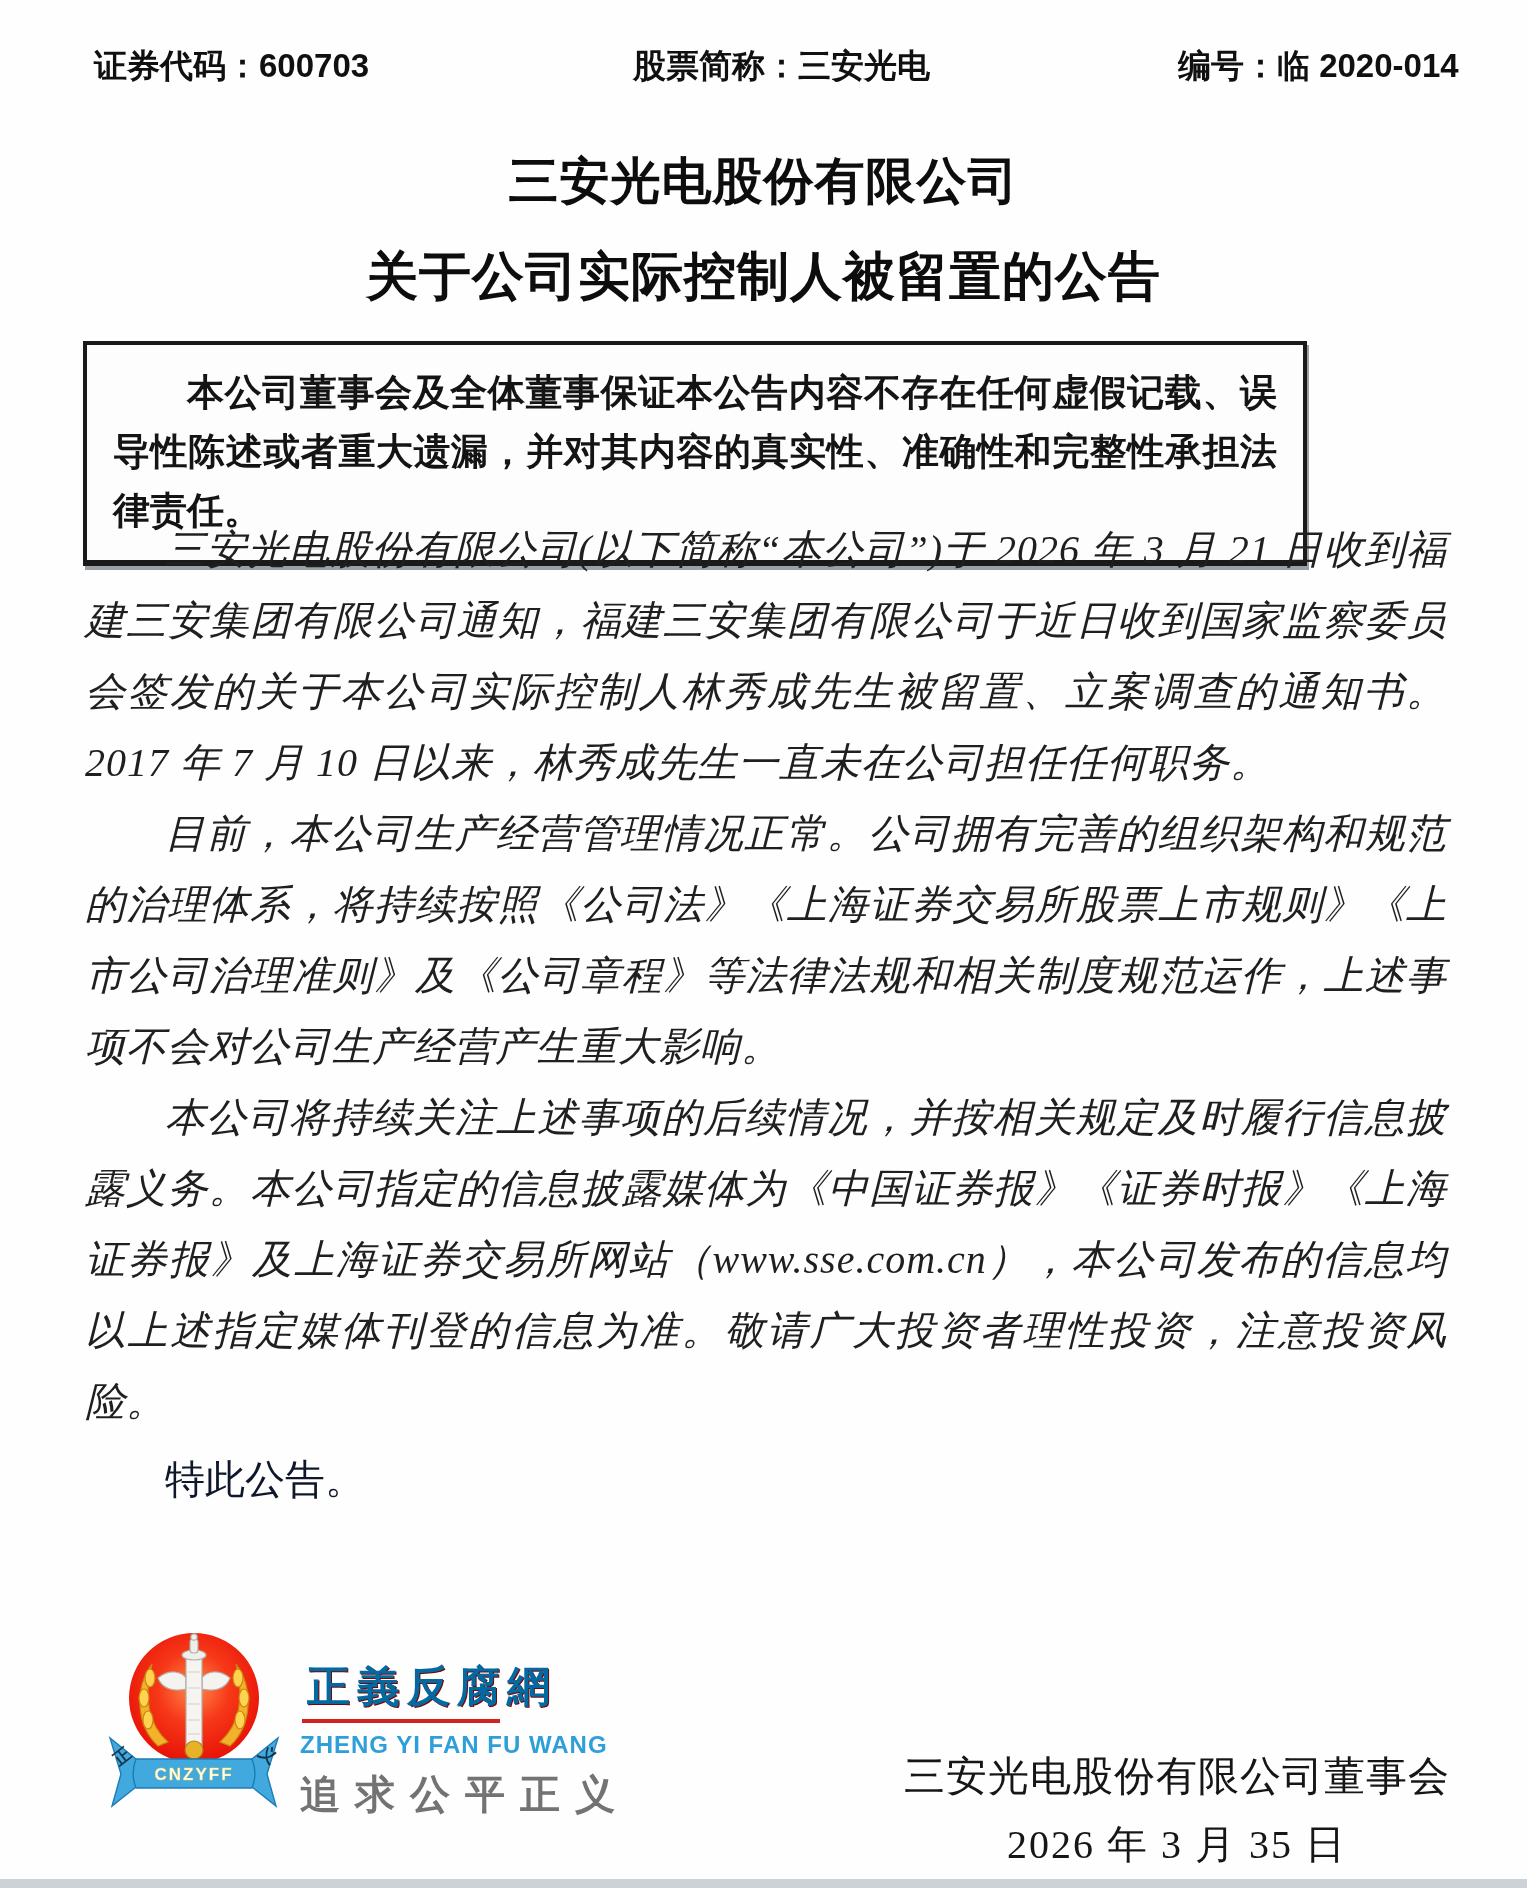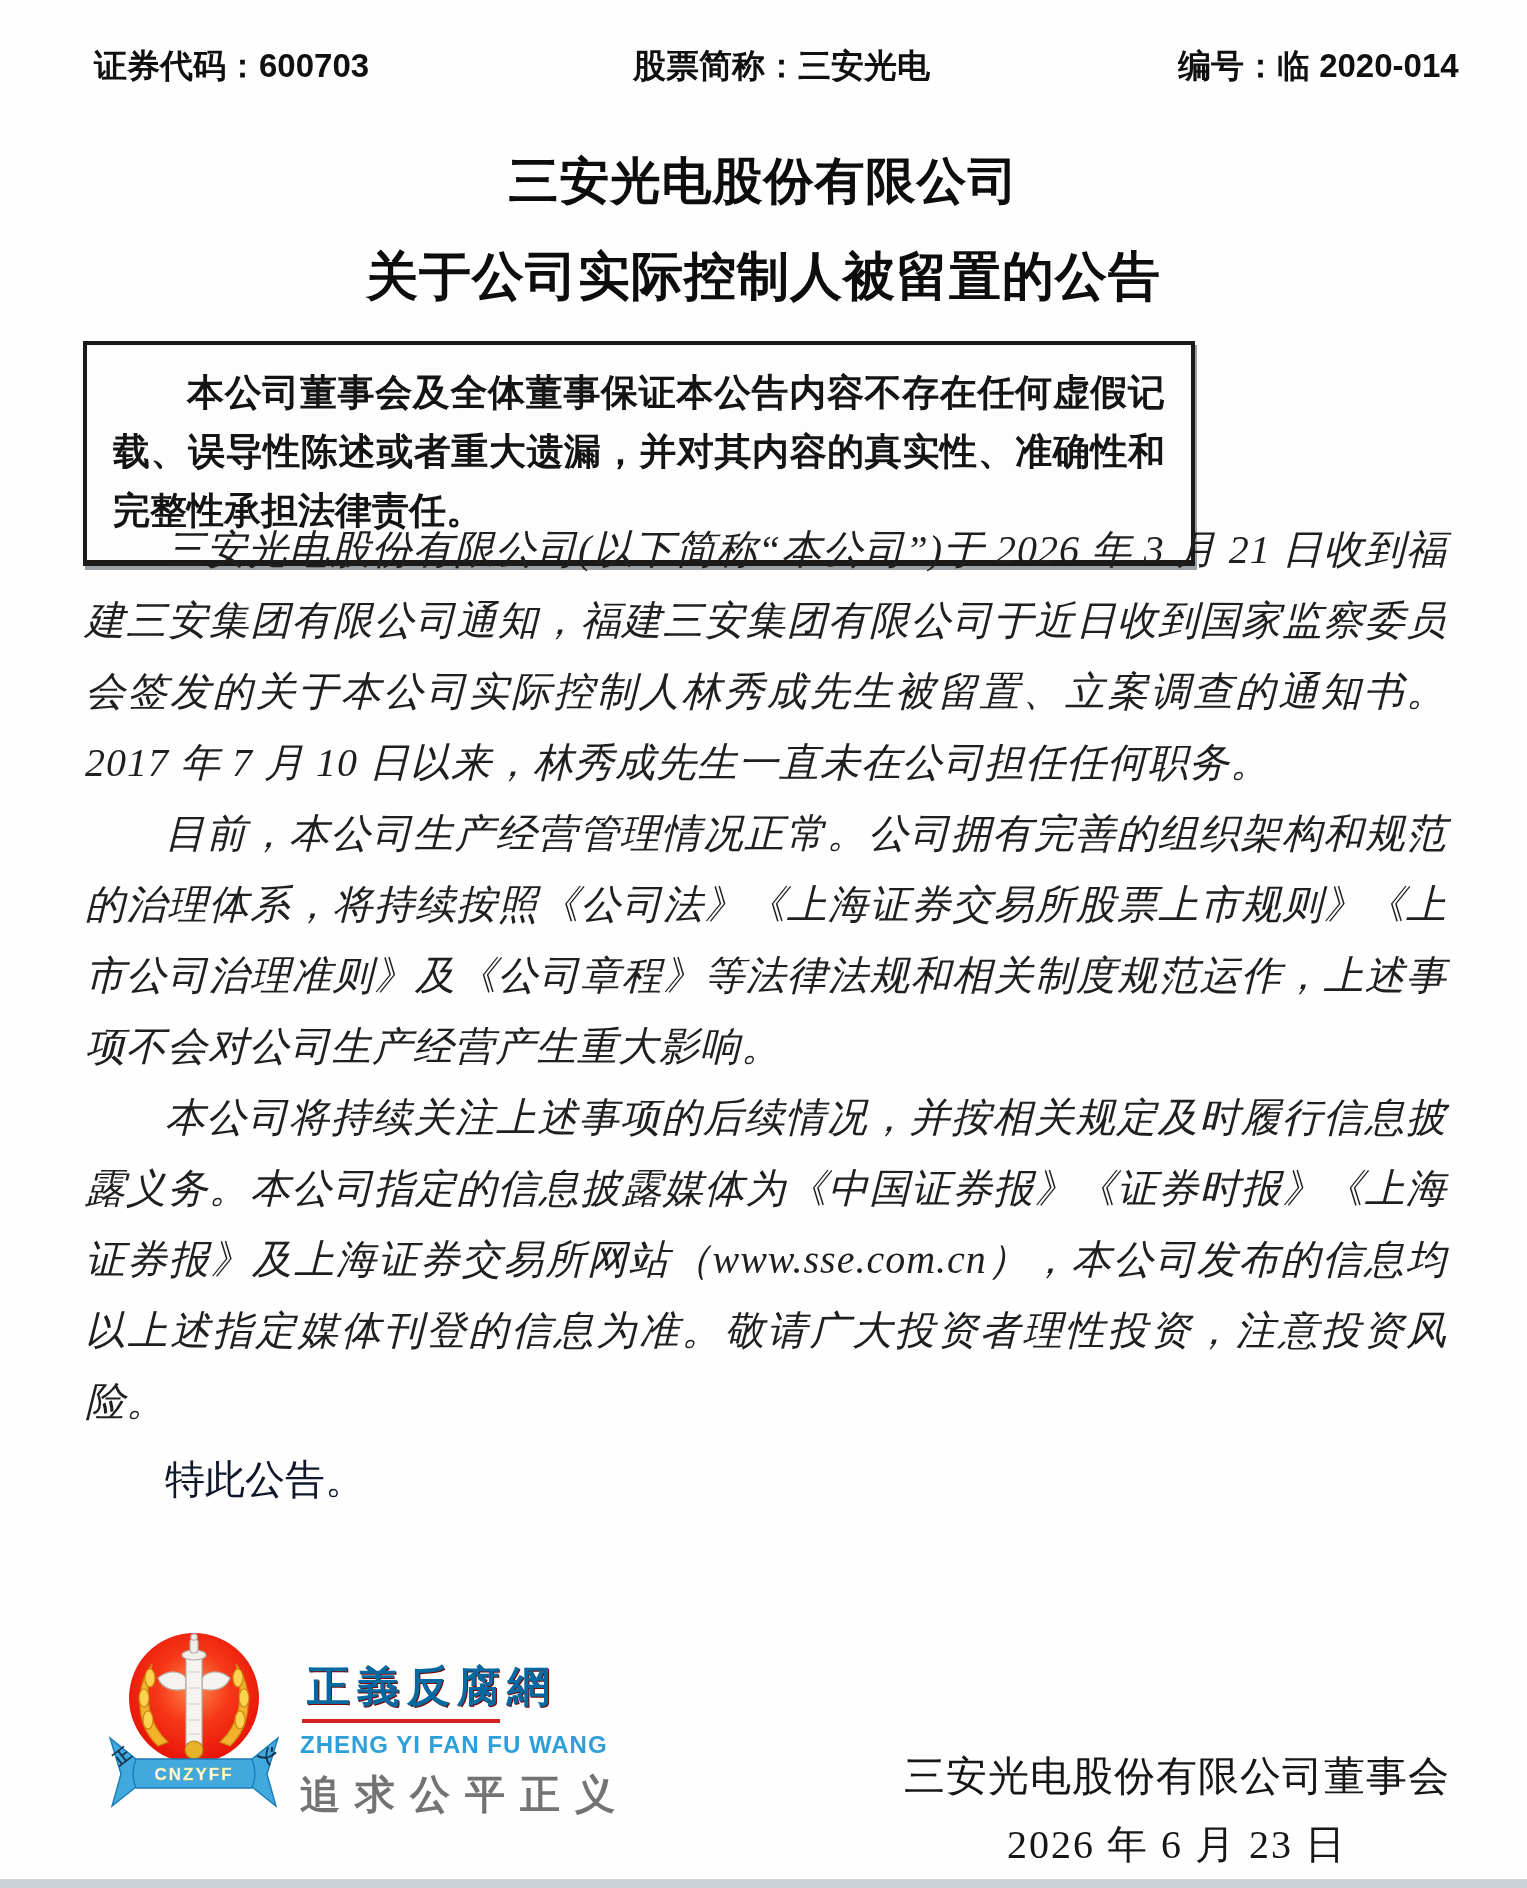--- a/index.html
+++ b/index.html
@@ -25,21 +25,21 @@
   
   .doc-title,.doc-subtitle{
     position:absolute;left:0;width:100%;text-align:center;
     font-family:"Liberation Sans","DejaVu Sans",sans-serif;
     font-weight:700;color:#0d0d0d;white-space:nowrap;
   }
   .doc-title{top:152px;font-size:50px;line-height:58px;letter-spacing:1px;}
   .doc-subtitle{top:246px;font-size:52px;line-height:60px;letter-spacing:1px;}
   
   .disclaimer{
-    position:absolute;top:341px;left:83px;width:1112px;
+    position:absolute;top:341px;left:83px;width:1224px;
     box-sizing:border-box;
     border:4px solid #1a1a1a;border-bottom-width:6px;
     box-shadow:2px 4px 0 #9aa0a4;
     padding:18px 26px 20px 26px;
     background:#fdfdfd;
   }
   .disclaimer p{
     margin:0;text-indent:2em;
     font-family:"Liberation Sans","DejaVu Sans",sans-serif;
     font-weight:700;font-size:37px;line-height:59px;
@@ -159,17 +159,17 @@
 
   <div class="logo-textblock">
     <p class="lt-name">正義反腐網</p>
     <div class="lt-divider"></div>
     <p class="lt-pinyin">ZHENG YI FAN FU WANG</p>
     <p class="lt-slogan">追求公平正义</p>
   </div>
 
   <div class="signature">
     <p class="sig-issuer">三安光电股份有限公司董事会</p>
-    <p class="sig-date">2026 年 6 月 23 日</p>
+    <p class="sig-date">2026 年 3 月 35 日</p>
   </div>
 
   <div class="scan-strip"></div>
 </div>
 
 </body></html>

